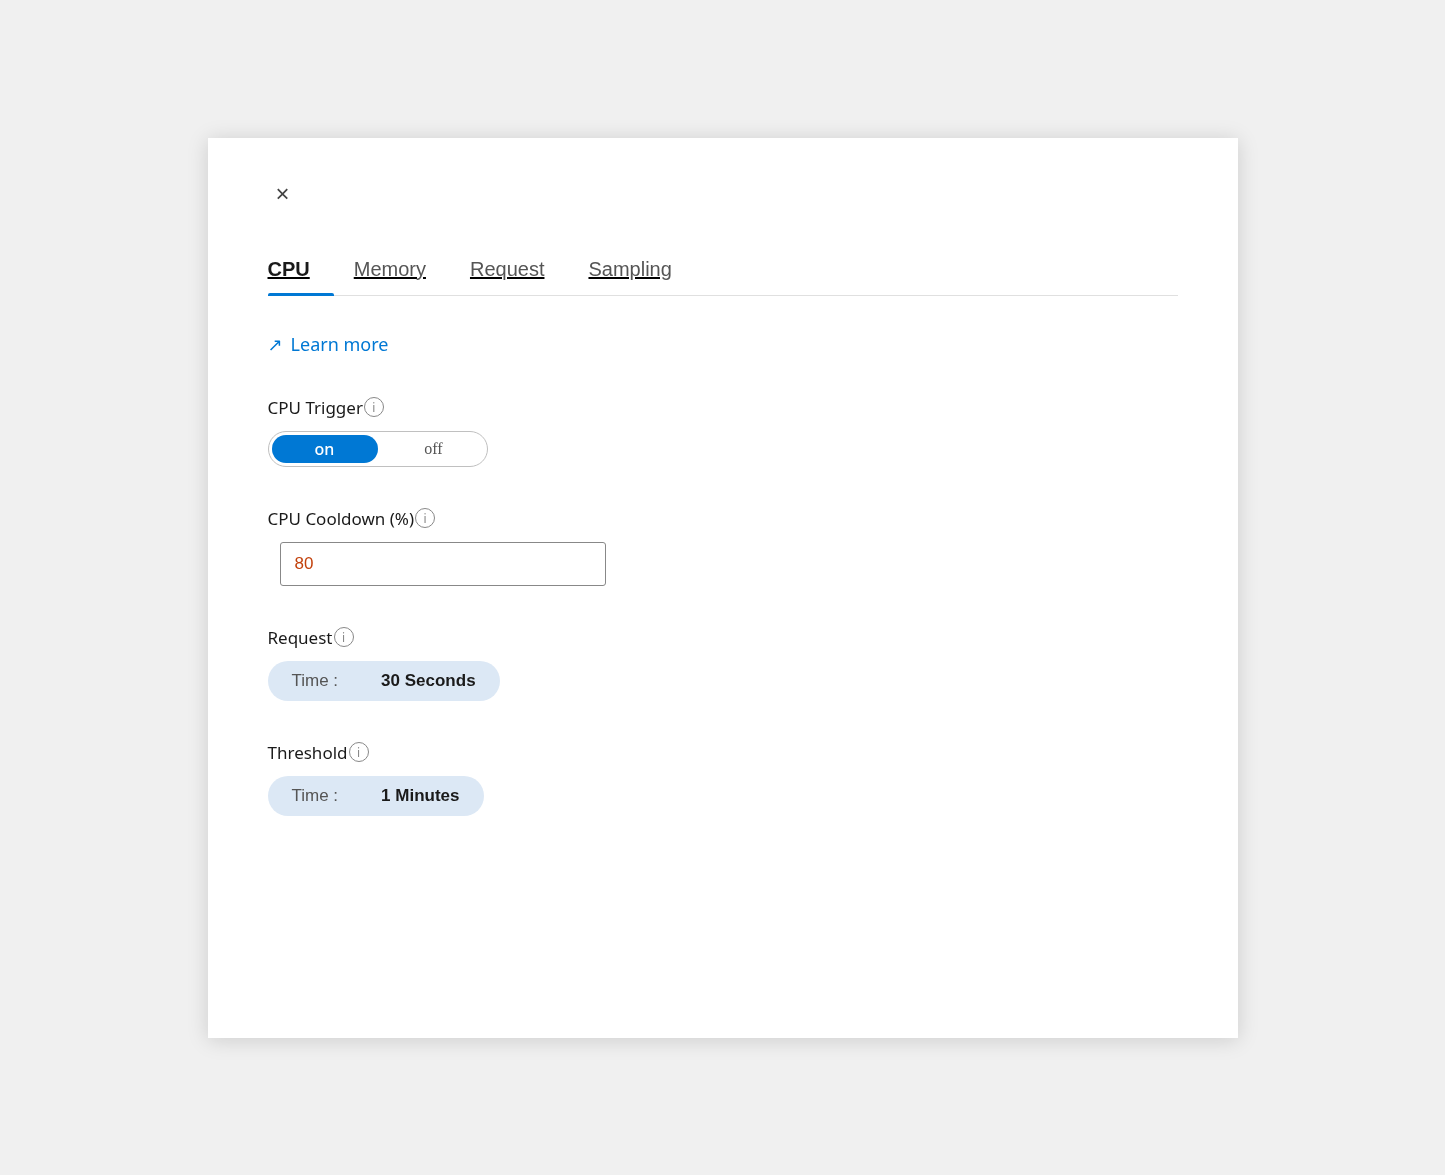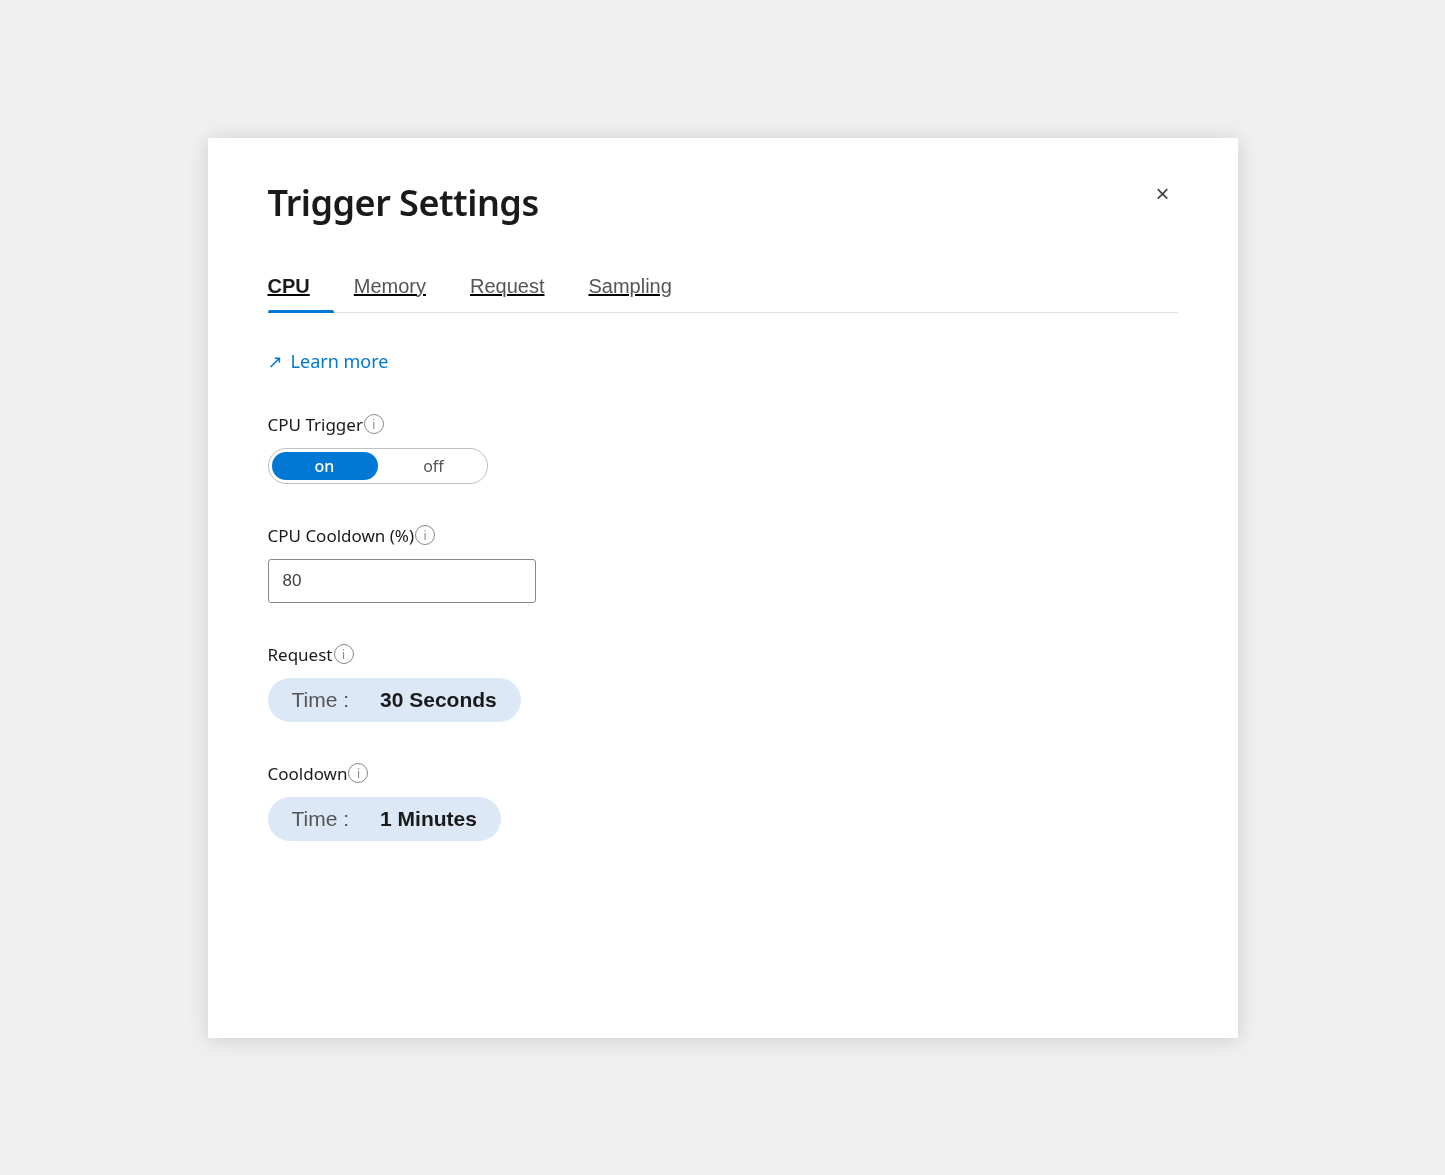--- a/index.html
+++ b/index.html
@@ -156,66 +156,68 @@
       background: #0078d4;
       color: #ffffff;
       font-weight: 500;
       border-radius: 50px;
       margin: 3px;
     }
 
     .toggle-option.inactive {
       background: transparent;
       color: #555;
+      font-family: Liberation Serif, serif;
     }
 
     
     .number-input {
-      width: 268px;
+      width: 326px;
       height: 44px;
       border: 1.5px solid #888;
       border-radius: 3px;
       padding: 0 14px;
       font-size: 17px;
-      color: #404040;
+      color: #c2410c;
       outline: none;
+      margin-left: 12px;
     }
 
     
     .time-pill {
       display: inline-flex;
       align-items: center;
       background: #dce8f5;
       border-radius: 50px;
       padding: 10px 24px;
-      font-size: 21px;
+      font-size: 17px;
       color: #1a1a1a;
       cursor: pointer;
       border: none;
+      gap: 12px;
     }
 
     .time-pill-label {
       color: #555;
       margin-right: 4px;
     }
 
     .time-pill-value {
       font-weight: 700;
       color: #1a1a1a;
       margin-left: 27px;
     }
   </style>
 </head>
 <body>
 
 <div class="dialog">
 
   
   <div class="dialog-header">
-    <h1 class="dialog-title">Trigger Settings</h1>
     <button class="close-button">×</button>
   </div>
 
   
   <div class="tabs">
     <button class="tab active">CPU</button>
     <button class="tab">Memory</button>
     <button class="tab">Request</button>
     <button class="tab">Sampling</button>
   </div>
@@ -255,21 +257,21 @@
     </div>
     <button class="time-pill">
       <span class="time-pill-label">Time : </span>
       <span class="time-pill-value">30 Seconds</span>
     </button>
   </div>
 
   
   <div class="form-section">
     <div class="field-label">
-      <span>Cooldown</span>
+      <span>Threshold</span>
       <span class="info-icon">i</span>
     </div>
     <button class="time-pill">
       <span class="time-pill-label">Time : </span>
       <span class="time-pill-value">1 Minutes</span>
     </button>
   </div>
 
 </div>
 

